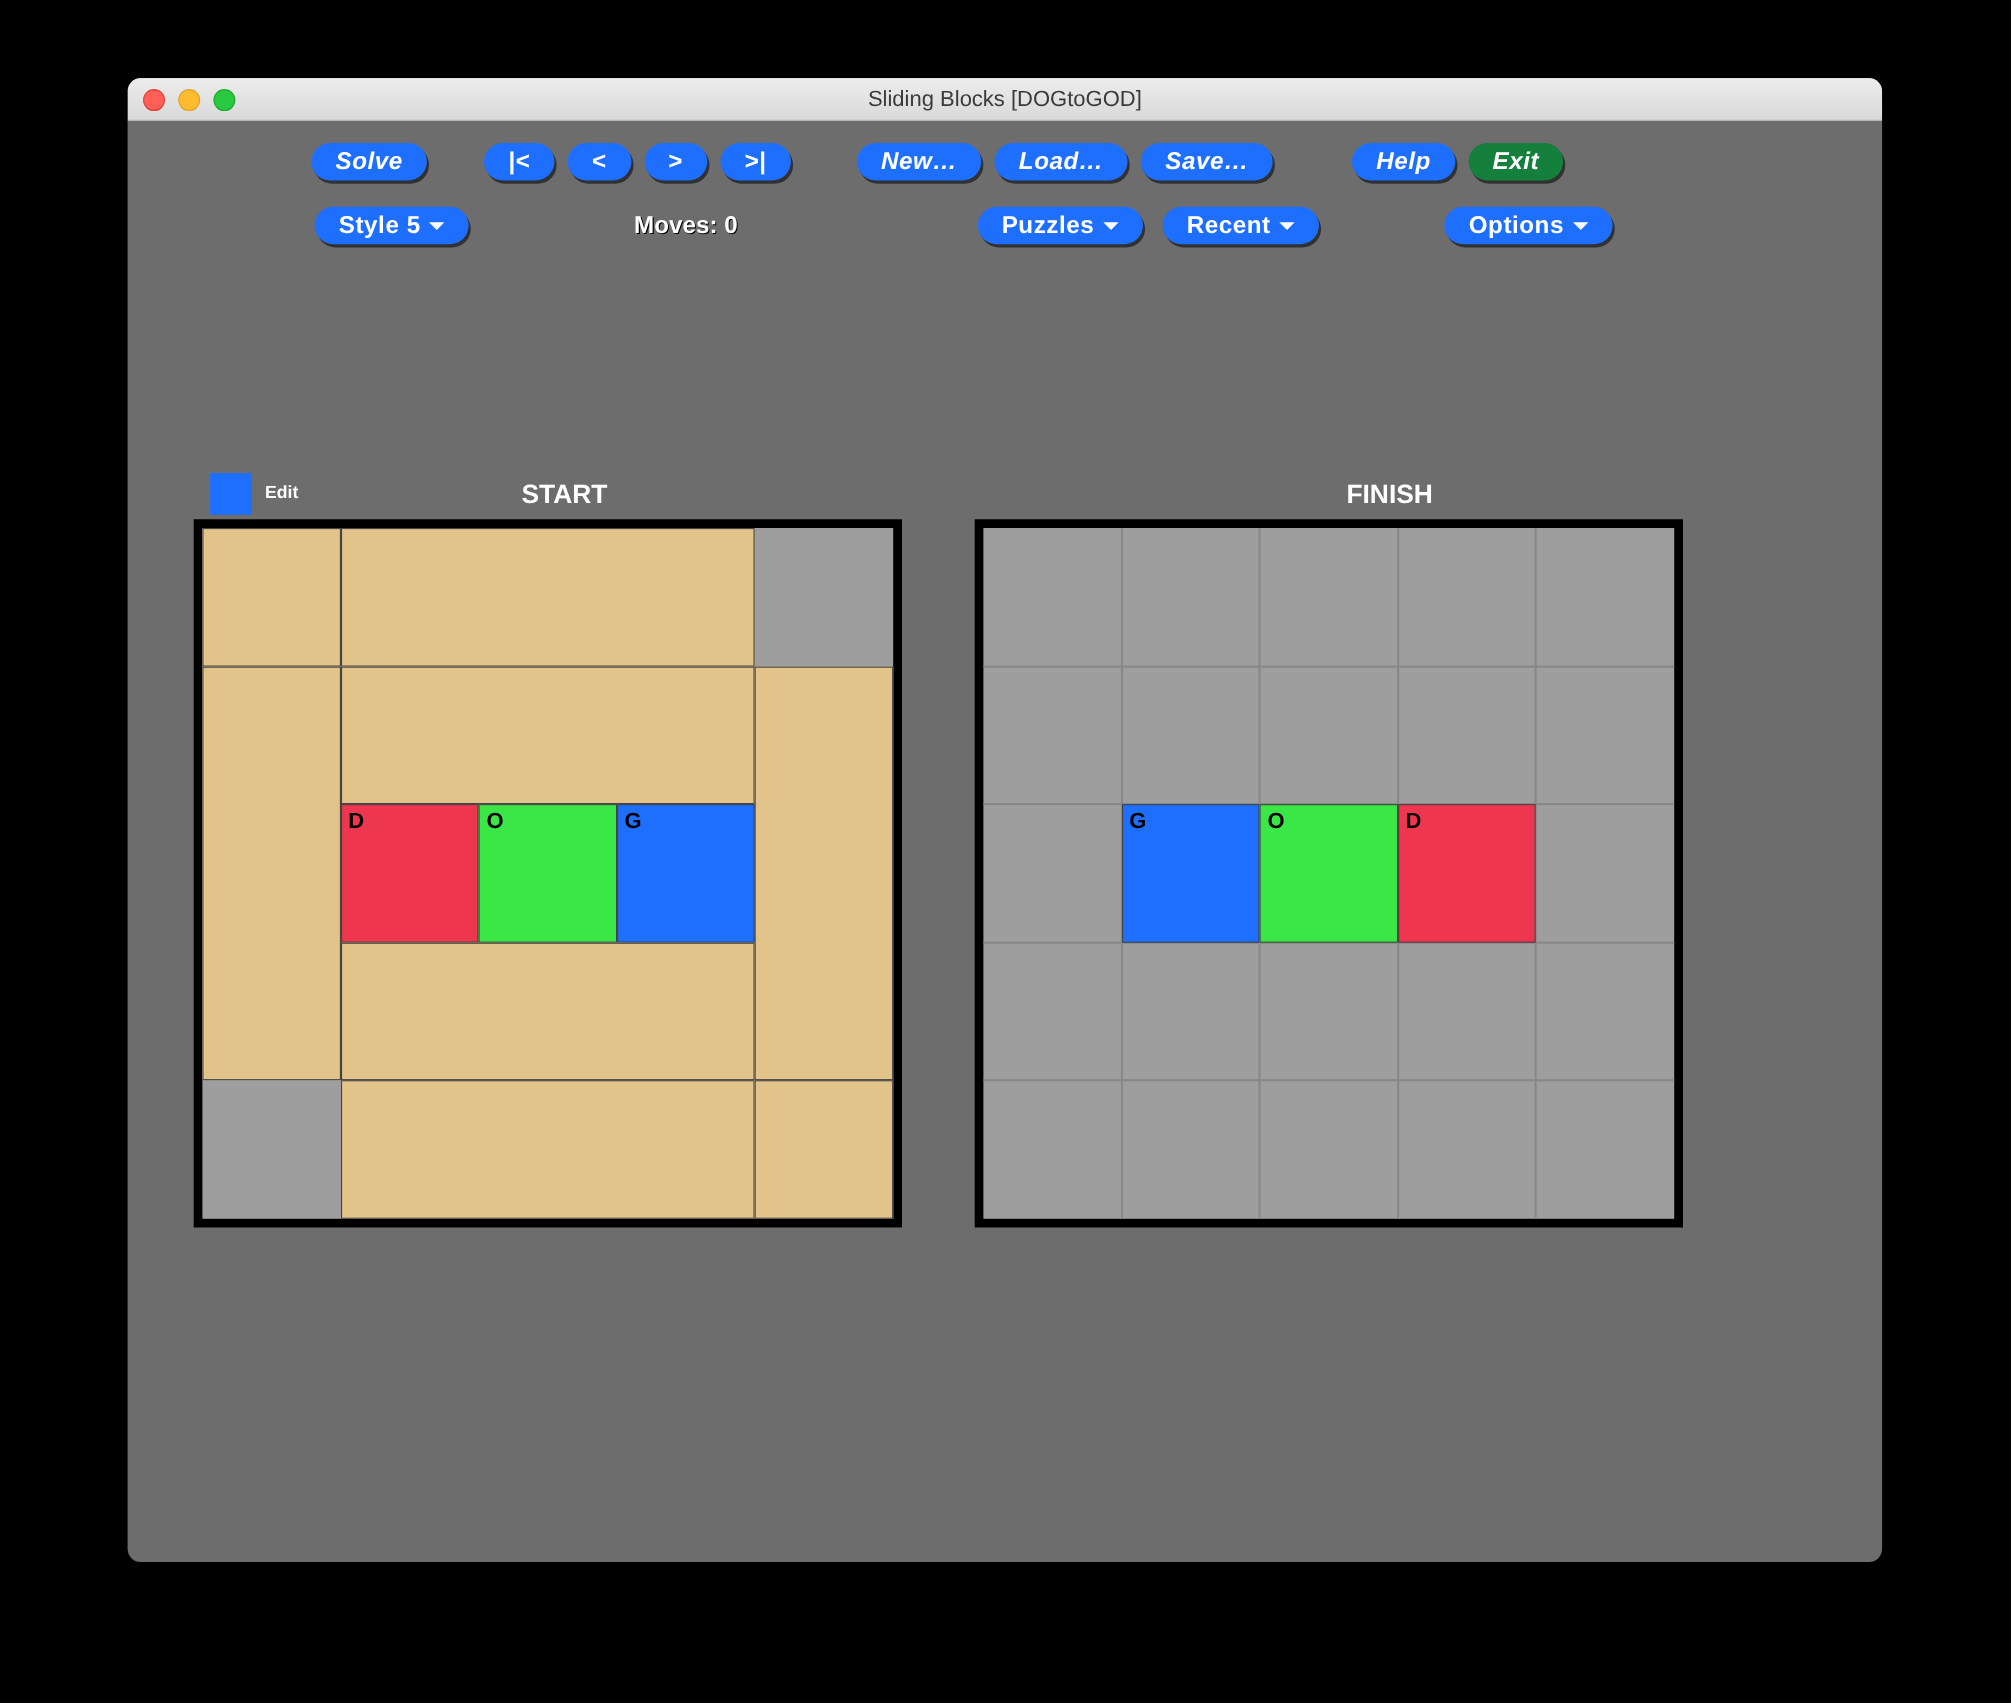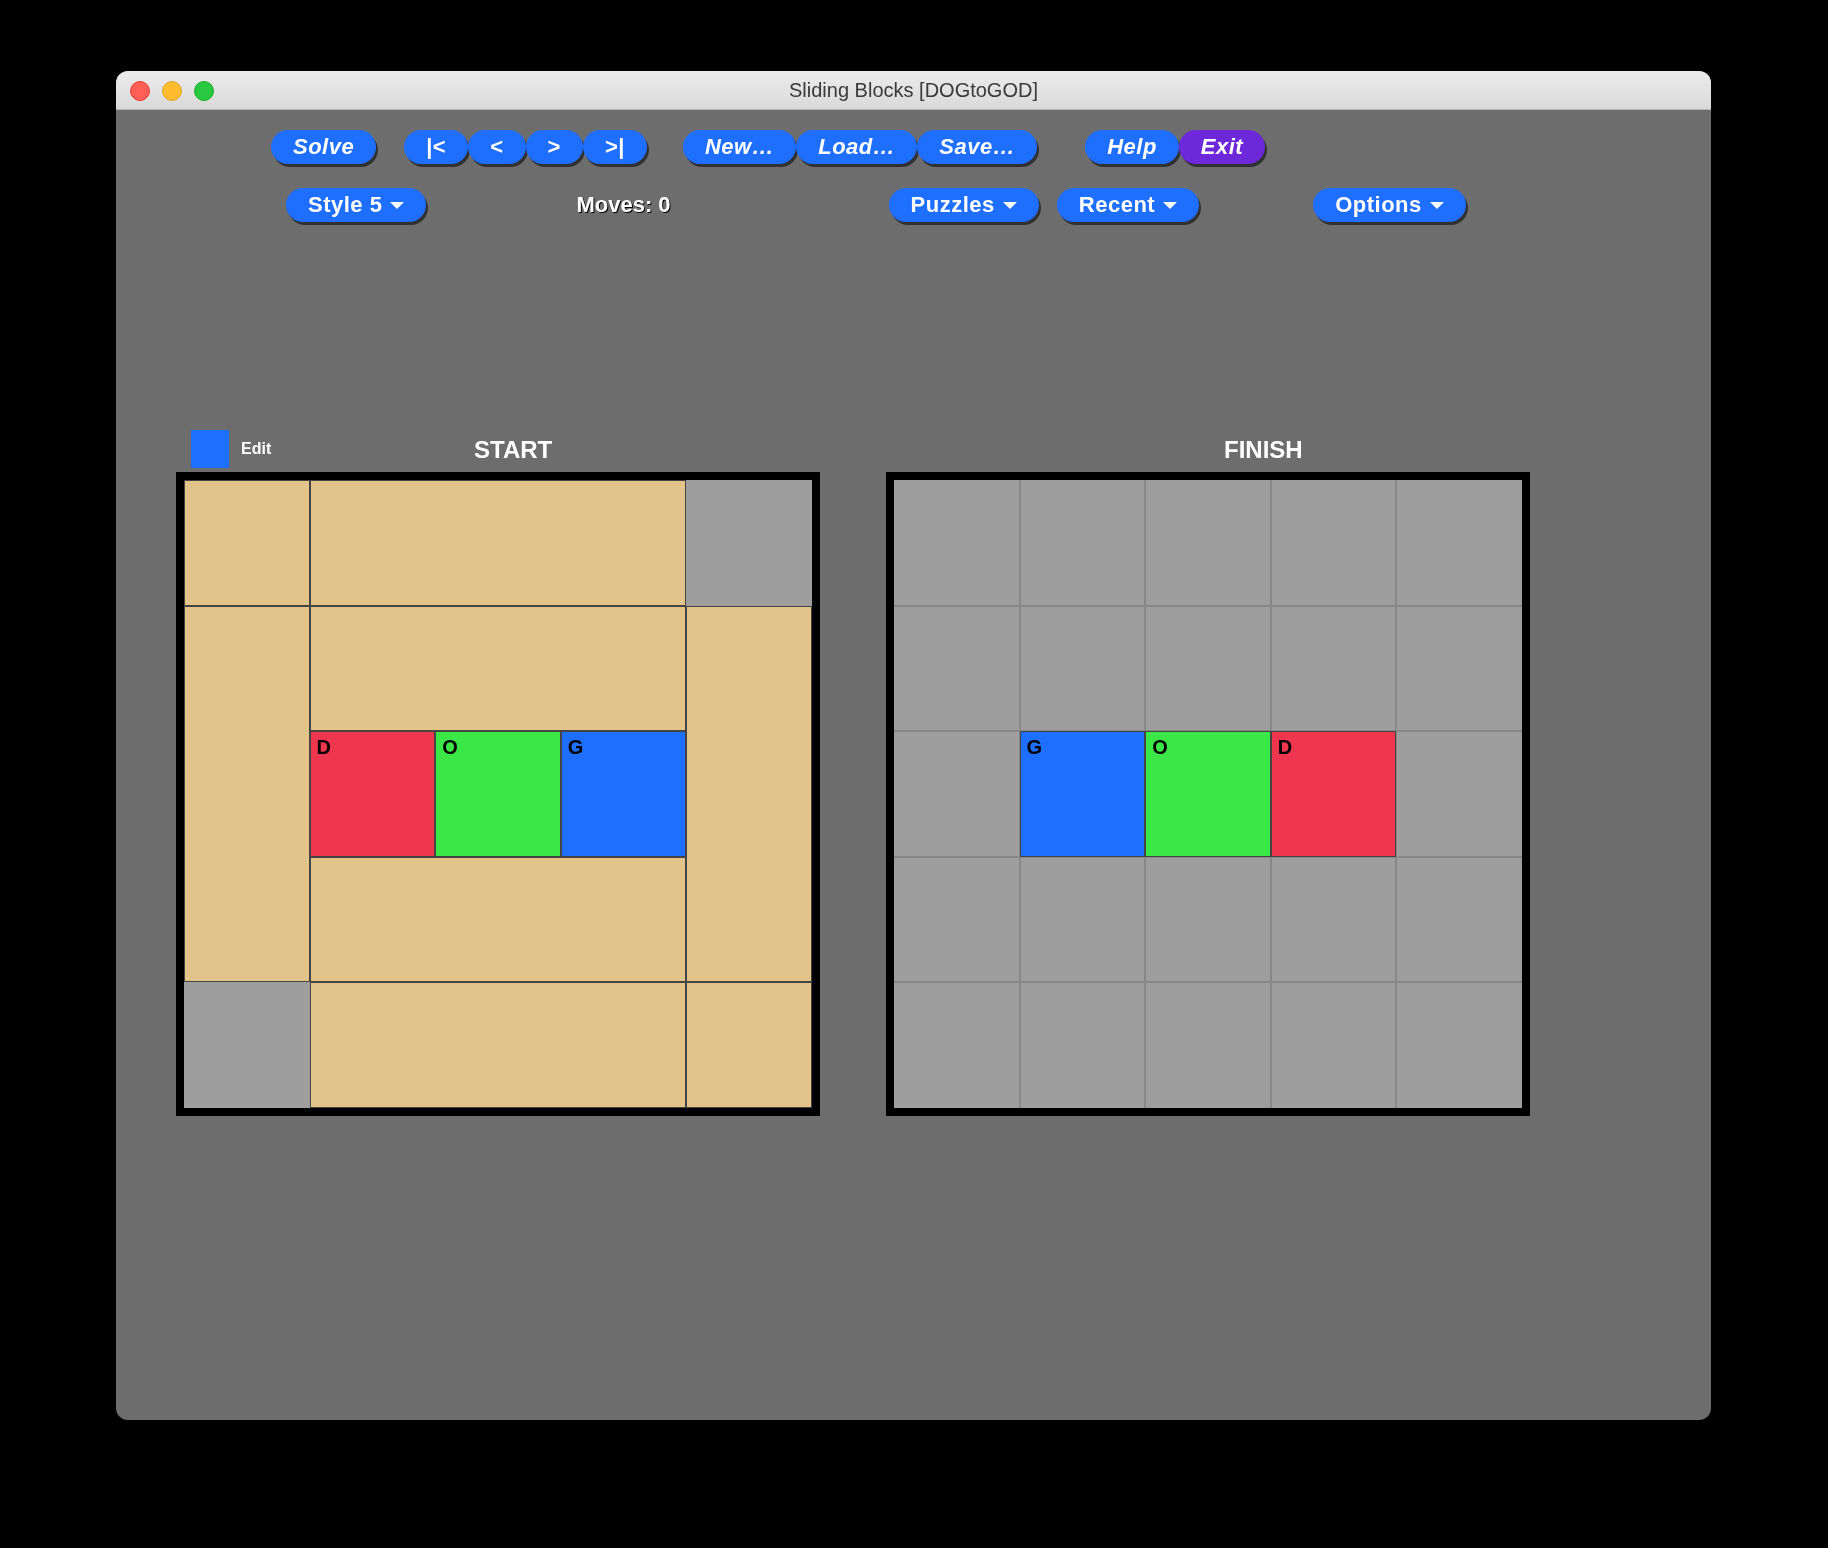--- a/index.html
+++ b/index.html
@@ -21,23 +21,23 @@
   .title{flex:1;text-align:center;font-size:20px;color:#3a3a3a;font-weight:500;}
   .content{position:relative;width:100%;height:calc(100% - 38px);}
   .pill{
     display:inline-flex;align-items:center;justify-content:center;
     padding:0 22px;height:34px;border-radius:20px;background:#1f6fff;
     color:#fff;font-weight:700;font-size:22px;letter-spacing:.5px;
     box-shadow:2px 3px 0 rgba(0,0,0,.55);cursor:pointer;user-select:none;
     white-space:nowrap;position:relative;font-style:italic;
   }
   .pill.no-italic{font-style:normal;}
-  .pill.red{background:#6d28d9;}
+  .pill.red{background:#15803d;}
   .tri{display:inline-block;margin-left:8px;border:7px solid transparent;border-top-color:#fff;transform:translateY(4px);}
-  .row1{position:absolute;top:20px;left:0;right:0;display:flex;gap:0;padding:0 20px;align-items:center;}
+  .row1{position:absolute;top:20px;left:0;right:0;display:flex;gap:12px;padding:0 20px;align-items:center;}
   .spacer{flex:0 0 auto;}
   .row2{position:absolute;top:78px;left:0;right:0;display:flex;align-items:center;padding:0 20px;gap:18px;}
   .moves{color:#fff;font-weight:700;font-size:22px;text-shadow:1px 1px 0 #000;margin-left:20px;}
   .edit-wrap{position:absolute;left:75px;top:0;display:flex;align-items:center;gap:12px;}
   .edit-sq{width:38px;height:38px;background:#1f6fff;cursor:pointer;}
   .edit-txt{color:#fff;font-weight:700;font-size:16px;}
   .start-lbl{position:absolute;left:358px;top:6px;color:#fff;font-weight:700;font-size:24px;}
   .finish-lbl{position:absolute;left:1108px;top:6px;color:#fff;font-weight:700;font-size:24px;}
   .board{
     position:absolute;width:644px;height:644px;top:362px;

